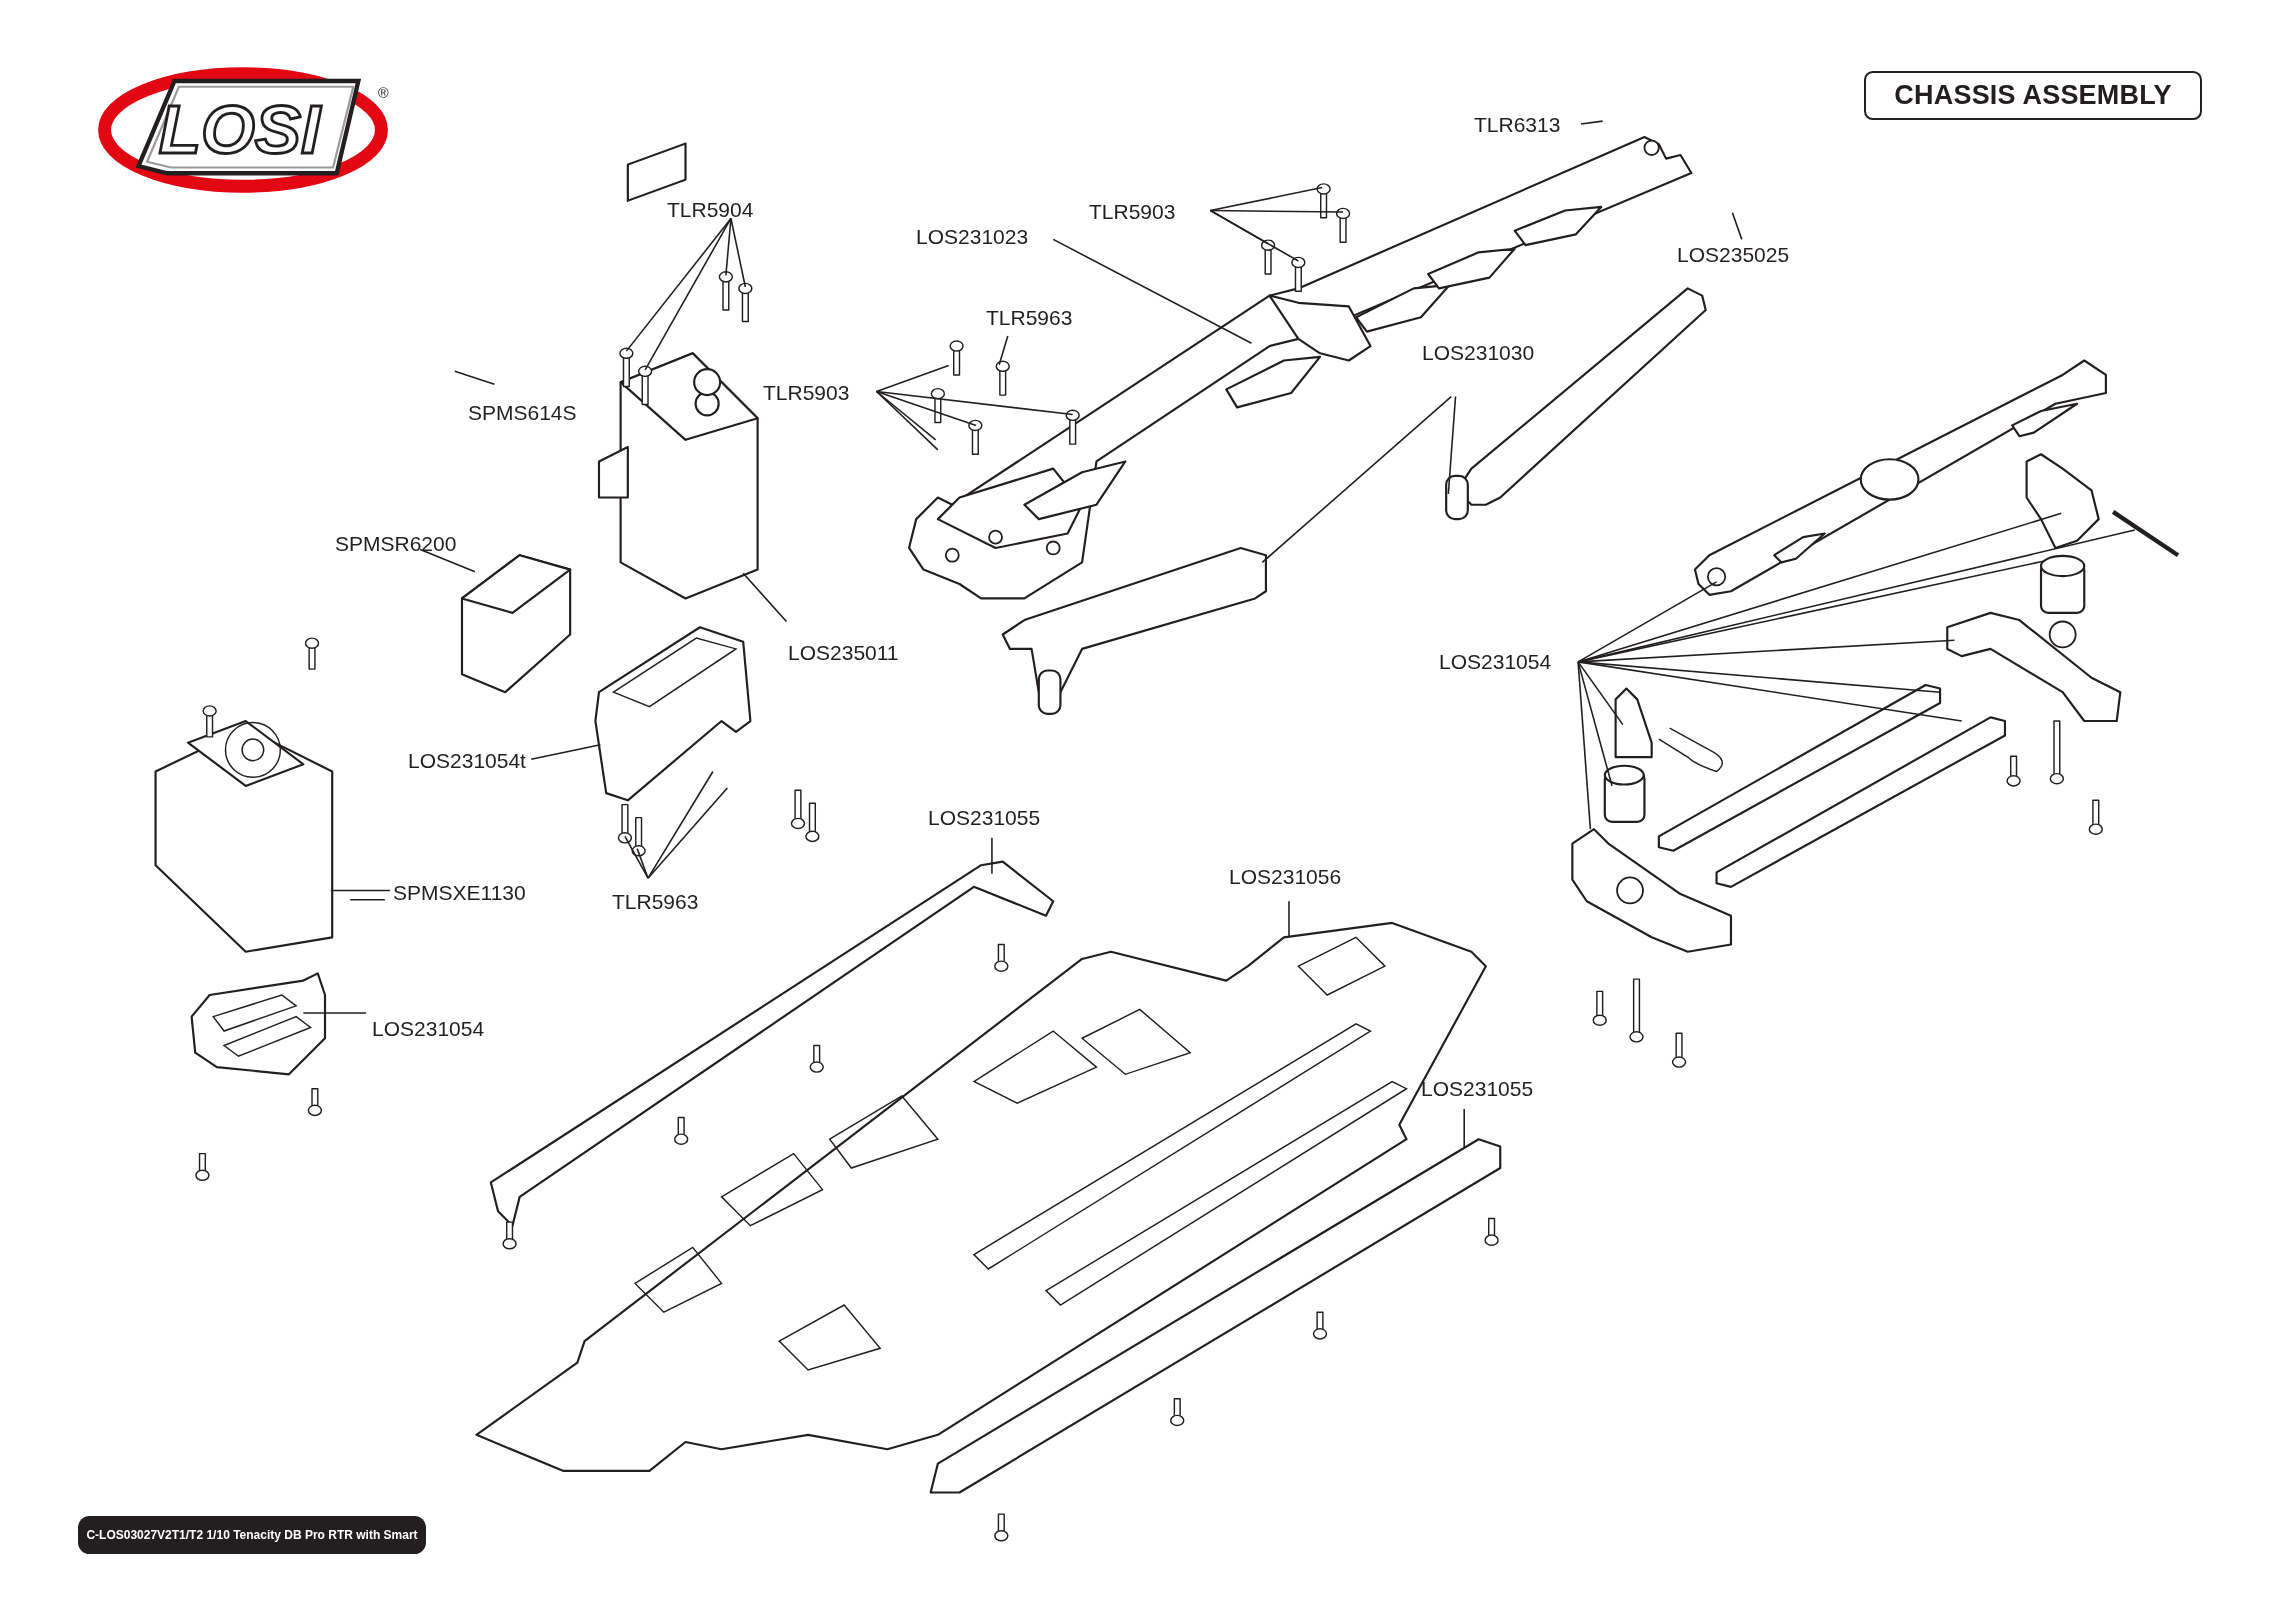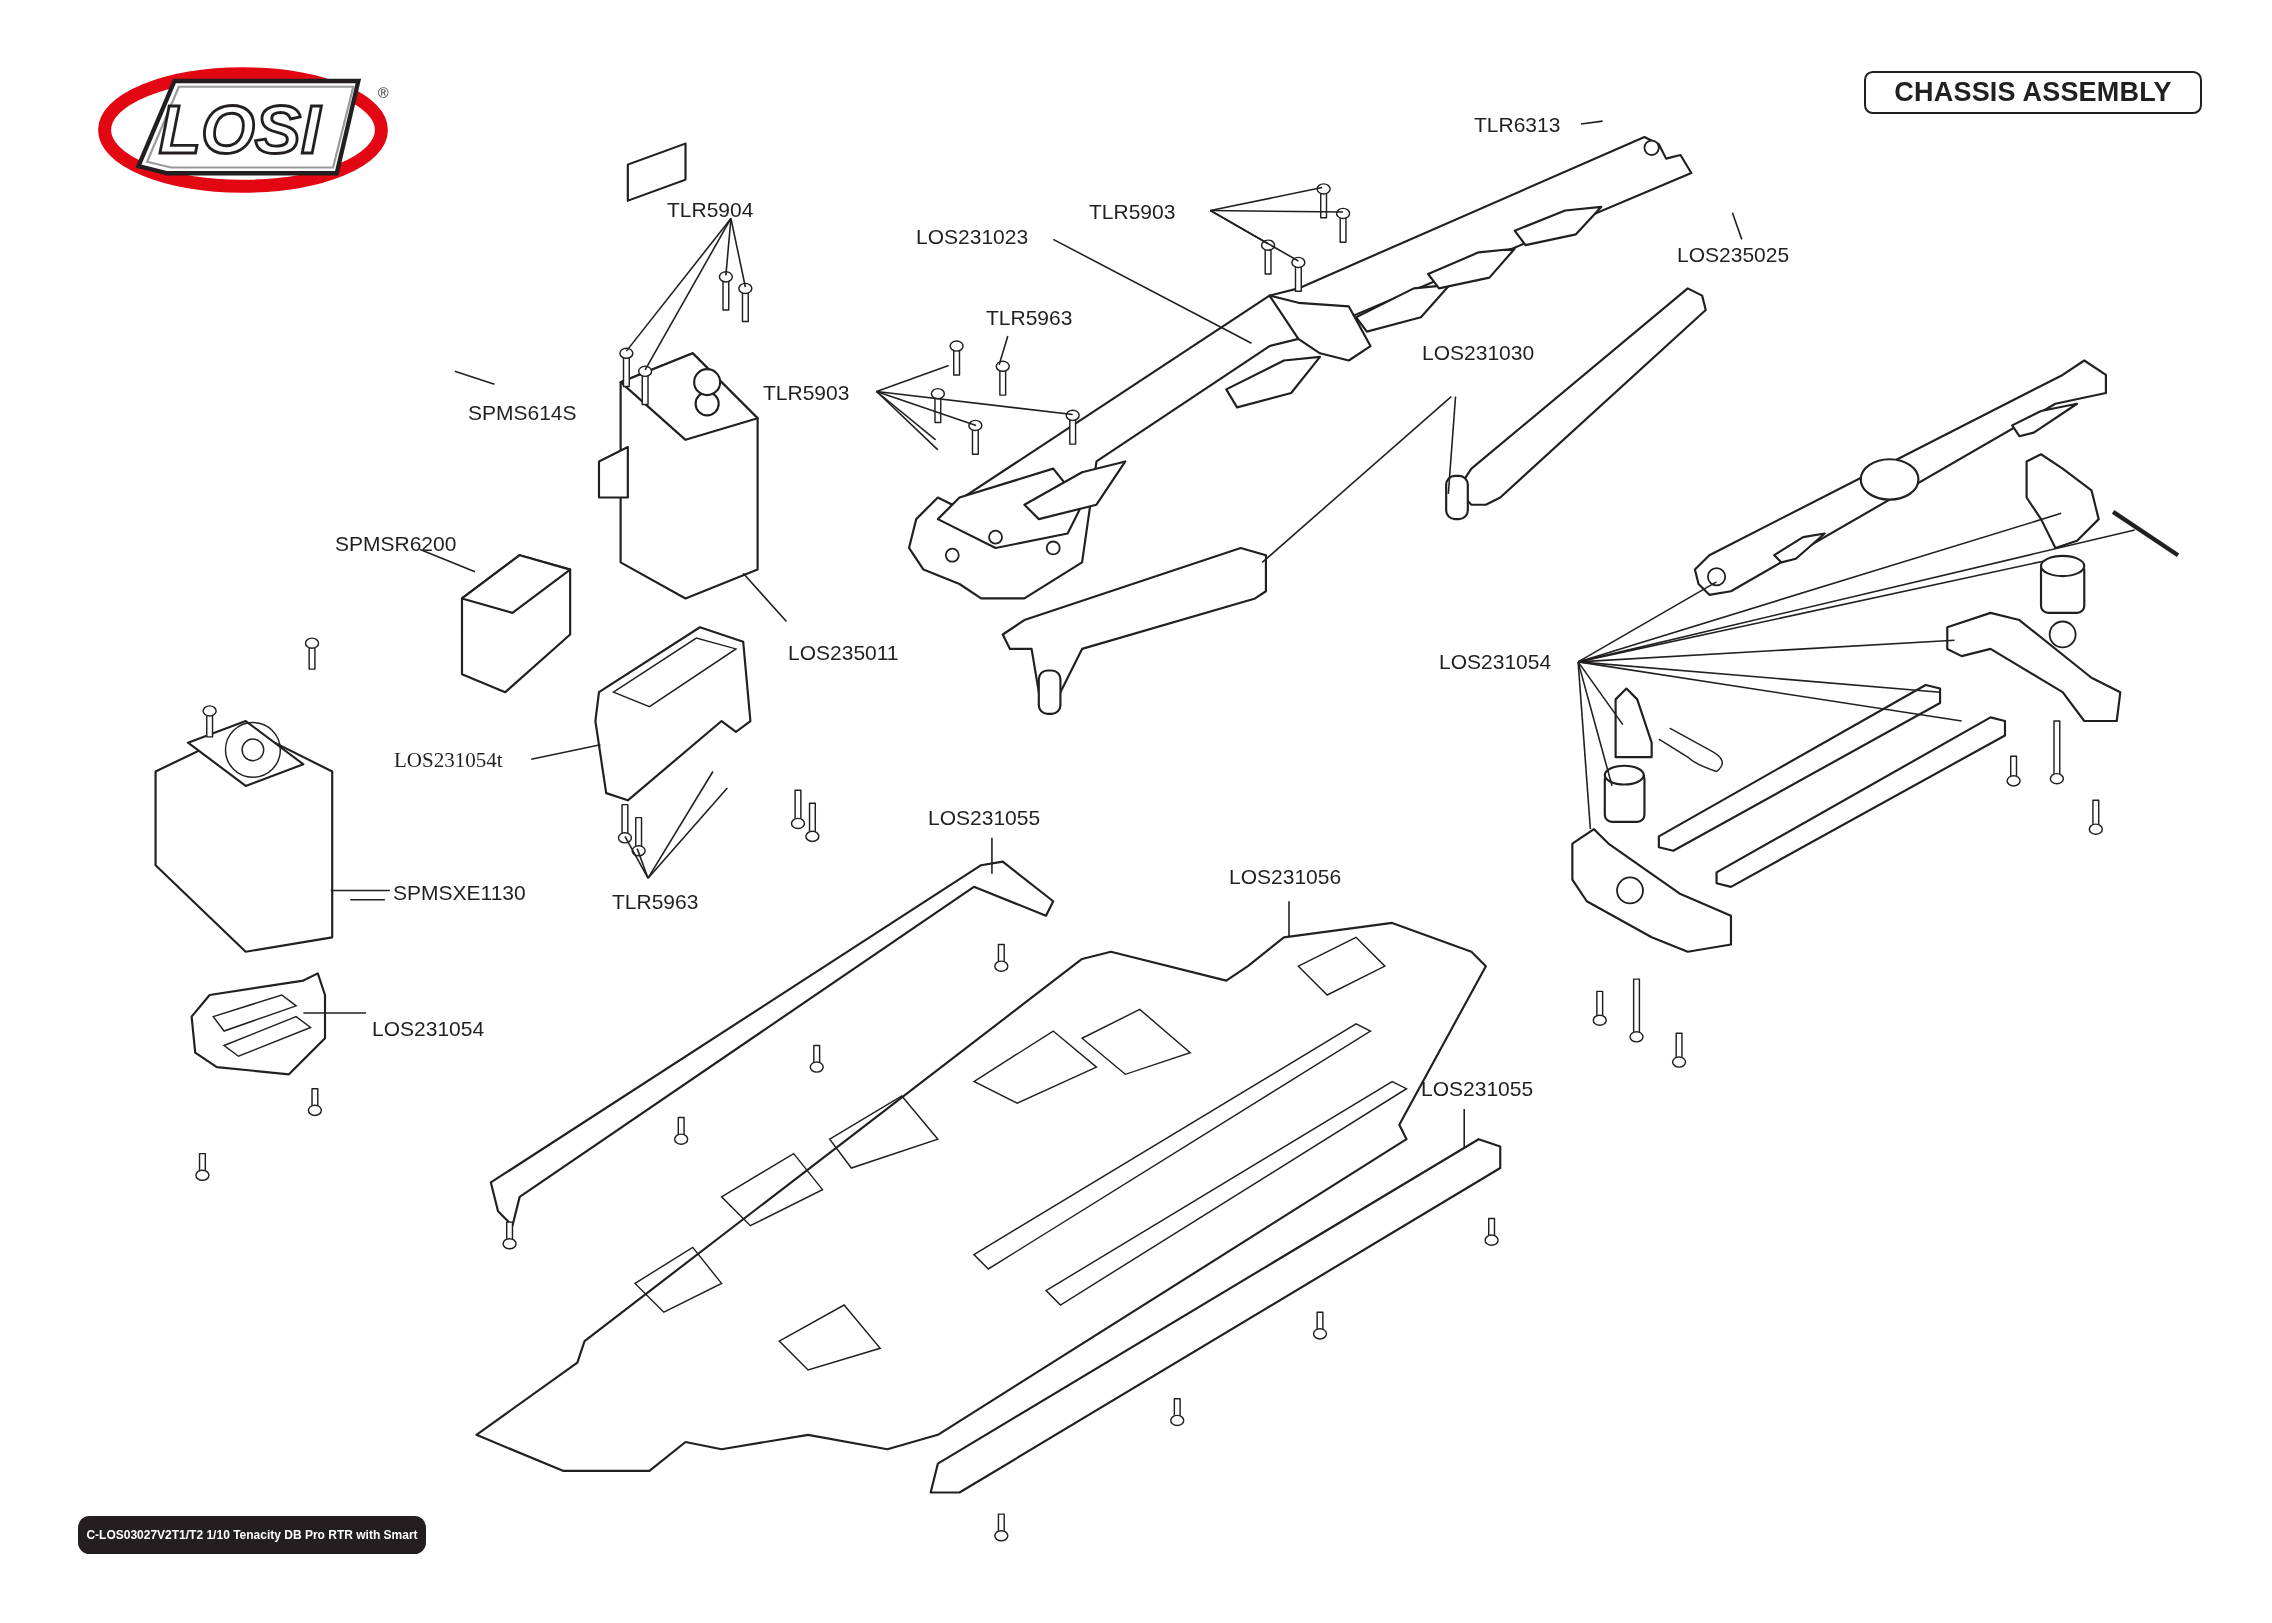--- a/index.html
+++ b/index.html
@@ -1,20 +1,20 @@
 <!DOCTYPE html>
 <html style="font-size:11.5px"><head>
 <meta charset="utf-8">
 <style>
   html, body { margin: 0; padding: 0; background: #ffffff; }
   body { width: 2273px; height: 1623px; position: relative; overflow: hidden;
          font-family: "Liberation Sans", sans-serif; color: #231f20; }
   .lbl { position: absolute; font-size: 21px; line-height: 1; white-space: nowrap;
          font-family: "Liberation Sans", sans-serif; color: #231f20; }
-  #title-box { position: absolute; left: 1864px; top: 71px; width: 338px; height: 43px;
+  #title-box { position: absolute; left: 1864px; top: 71px; width: 338px; height: 49px;
                border: 2.2px solid #231f20; border-radius: 8.7px; box-sizing: border-box;
                display: flex; align-items: center; justify-content: center; }
   #title-box span { font-weight: bold; font-size: 27px; letter-spacing: 0.2px; }
   #footer-box { position: absolute; left: 78px; top: 1516px; width: 348px; height: 38px;
                 background: #231f20; border-radius: 11.5px; display: flex; align-items: center;
                 justify-content: center; }
   #footer-box span { color: #ffffff; font-weight: bold; font-size: 12px; }
   svg#drawing { position: absolute; left: 0; top: 0; }
   .part { fill: #ffffff; stroke: #231f20; stroke-width: 3; stroke-linejoin: round; }
   .thin { fill: none; stroke: #231f20; stroke-width: 2; }
@@ -348,21 +348,21 @@
 <span class="lbl" style="left:1089px;top:201px;">TLR5903</span>
 <span class="lbl" style="left:916px;top:226px;">LOS231023</span>
 <span class="lbl" style="left:667px;top:199px;">TLR5904</span>
 <span class="lbl" style="left:986px;top:307px;">TLR5963</span>
 <span class="lbl" style="left:763px;top:382px;">TLR5903</span>
 <span class="lbl" style="left:1422px;top:342px;">LOS231030</span>
 <span class="lbl" style="left:441px;top:402px;margin-left:27px;">SPMS614S</span>
 <span class="lbl" style="left:335px;top:533px;">SPMSR6200</span>
 <span class="lbl" style="left:788px;top:642px;">LOS235011</span>
 <span class="lbl" style="left:1439px;top:651px;">LOS231054</span>
-<span class="lbl" style="left:394px;top:750px;font-family:Liberation Serif, serif;">LOS231054t</span>
+<span class="lbl" style="left:408px;top:750px;">LOS231054t</span>
 <span class="lbl" style="left:393px;top:882px;">SPMSXE1130</span>
 <span class="lbl" style="left:612px;top:891px;">TLR5963</span>
 <span class="lbl" style="left:928px;top:807px;">LOS231055</span>
 <span class="lbl" style="left:1229px;top:830px;margin-top:36px;">LOS231056</span>
 <span class="lbl" style="left:372px;top:1018px;">LOS231054</span>
 <span class="lbl" style="left:1421px;top:1078px;">LOS231055</span>
 
 <div id="footer-box">
   <span>C-LOS03027V2T1/T2 1/10 Tenacity DB Pro RTR with Smart</span>
 </div>

